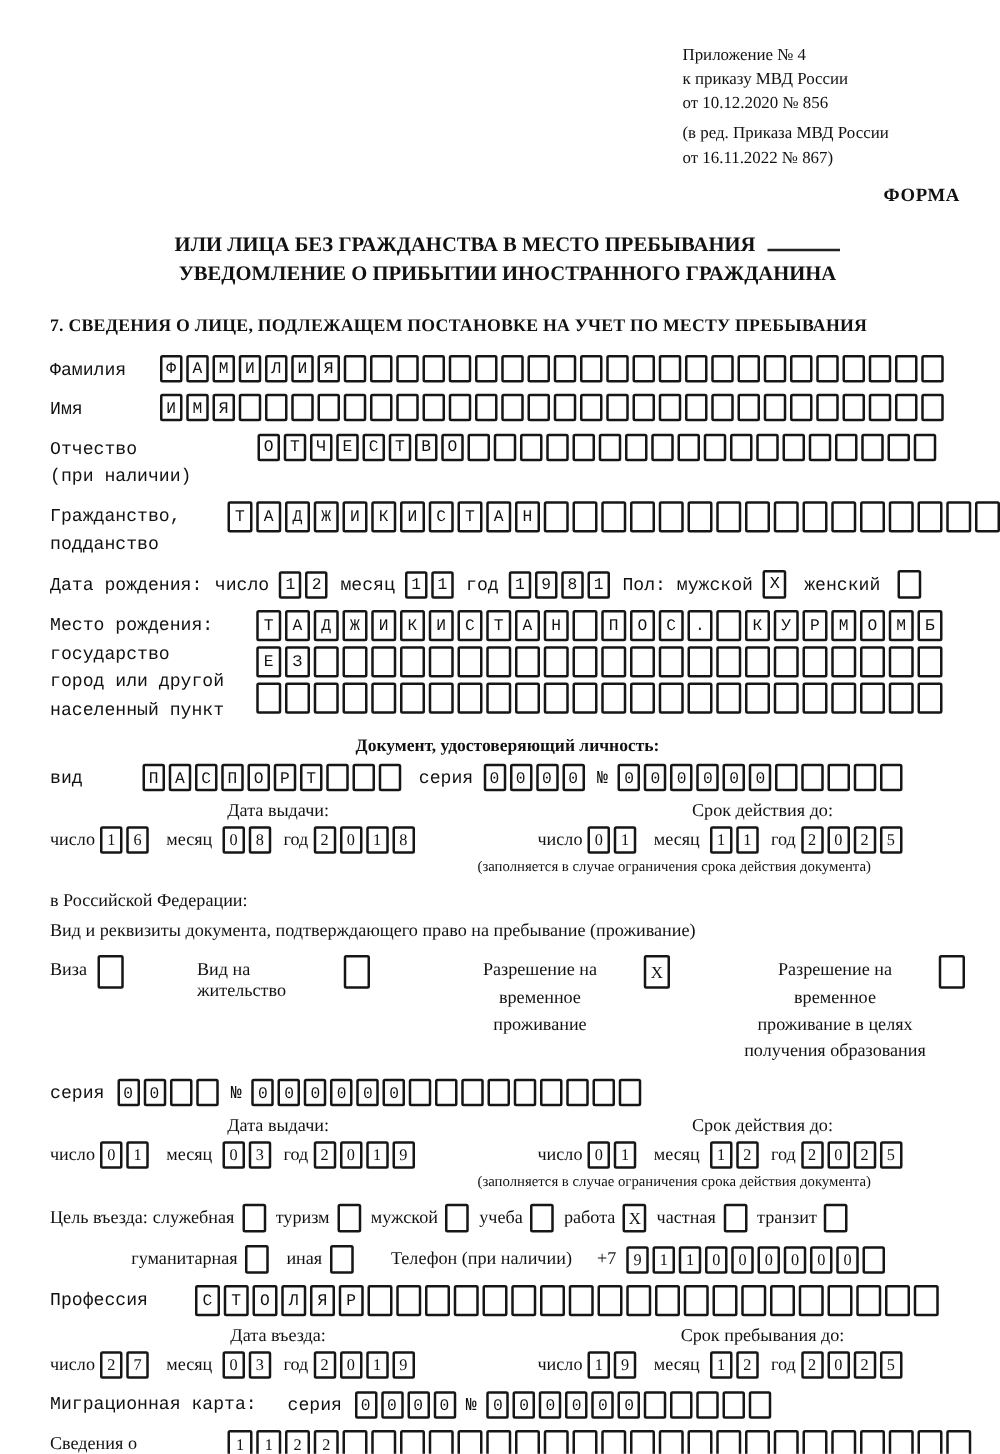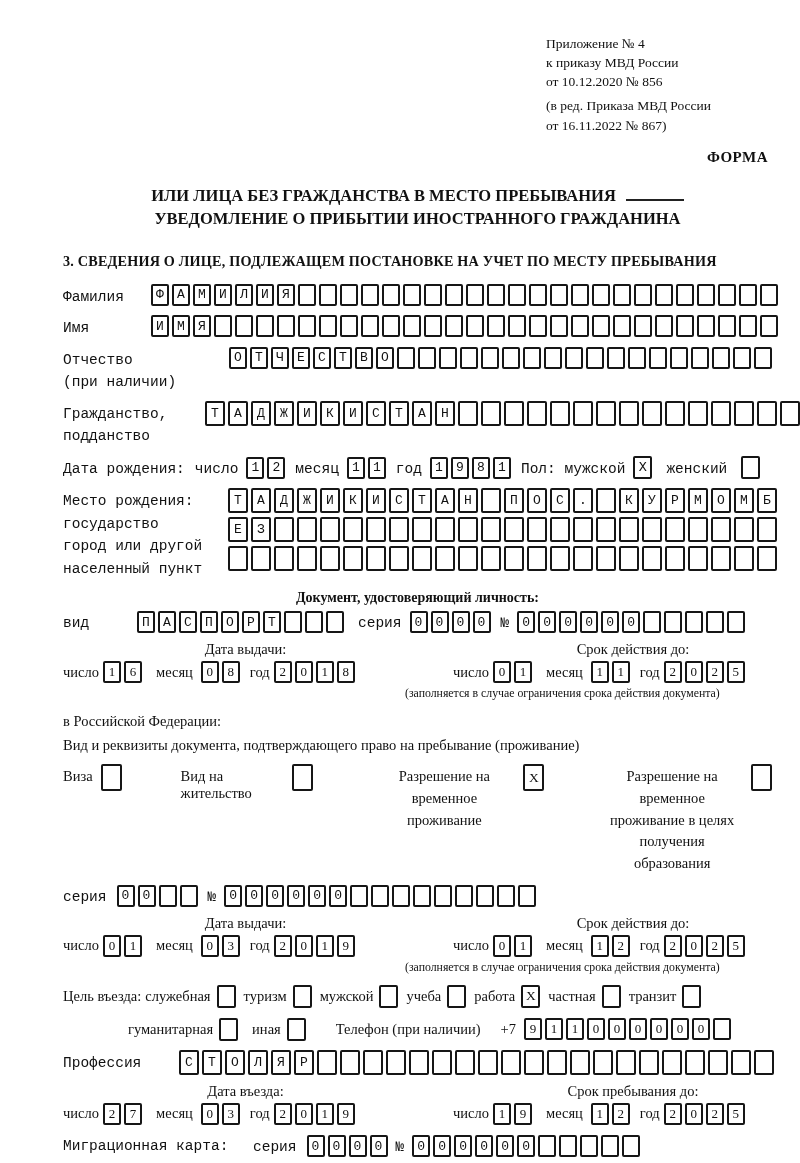--- a/index.html
+++ b/index.html
@@ -1,21 +1,21 @@
 <!DOCTYPE html>
 <html><head>
 <meta charset="utf-8">
 <style>
   * { margin:0; padding:0; box-sizing:border-box; }
   html,body { background:#ffffff; }
   body {
     width:800px; height:1163px; overflow:hidden;
     font-family:"Liberation Serif", serif; color:#111;
   }
-  .page { width:800px; height:1163px; padding:34px 28px 0 63px; }
+  .page { width:800px; height:1163px; padding:34px 28px 0 40px; }
 
   
   .hdr-block { width:212px; margin-left:auto; margin-right:14px; font-size:13.5px; line-height:1.42; }
   .hdr-block .grp2 { margin-top:5px; }
   .form-label { text-align:right; margin-right:4px; margin-top:14px; font-weight:bold; font-size:15px; letter-spacing:.5px; }
 
   
   .title { margin-top:18px; text-align:center; font-weight:bold; font-size:16.5px; line-height:1.42; }
   .title-underline { display:inline-block; width:58px; border-bottom:2px solid #222; height:14px; margin-left:10px; }
   .section-heading { margin-top:22px; font-weight:bold; font-size:14.2px; letter-spacing:.2px; }
@@ -93,21 +93,21 @@
     <div class="grp2">(в ред. Приказа МВД России</div>
     <div>от 16.11.2022 № 867)</div>
   </div>
   <div class="form-label">ФОРМА</div>
 
   <div class="title">
     <div><span>ИЛИ ЛИЦА БЕЗ ГРАЖДАНСТВА В МЕСТО ПРЕБЫВАНИЯ</span><span class="title-underline"></span></div>
     <div>УВЕДОМЛЕНИЕ О ПРИБЫТИИ ИНОСТРАННОГО ГРАЖДАНИНА</div>
   </div>
 
-  <div class="section-heading">3. СВЕДЕНИЯ О ЛИЦЕ, ПОДЛЕЖАЩЕМ ПОСТАНОВКЕ НА УЧЕТ ПО МЕСТУ ПРЕБЫВАНИЯ</div>
+  <div class="section-heading">7. СВЕДЕНИЯ О ЛИЦЕ, ПОДЛЕЖАЩЕМ ПОСТАНОВКЕ НА УЧЕТ ПО МЕСТУ ПРЕБЫВАНИЯ</div>
 
   <div class="row" style="margin-top:14px;">
     <span class="flabel w88">Фамилия</span>
     <span class="cells">
         <span class="cell">Ф</span>
         <span class="cell">А</span>
         <span class="cell">М</span>
         <span class="cell">И</span>
         <span class="cell">Л</span>
         <span class="cell">И</span>

